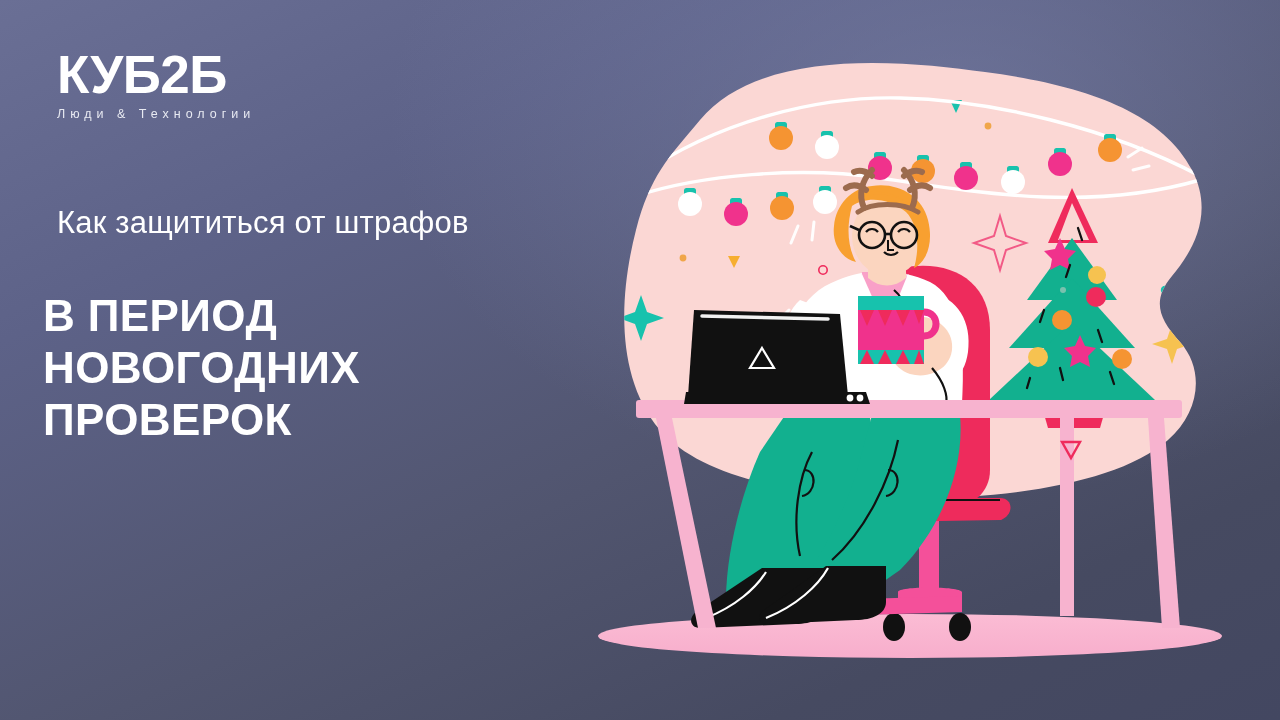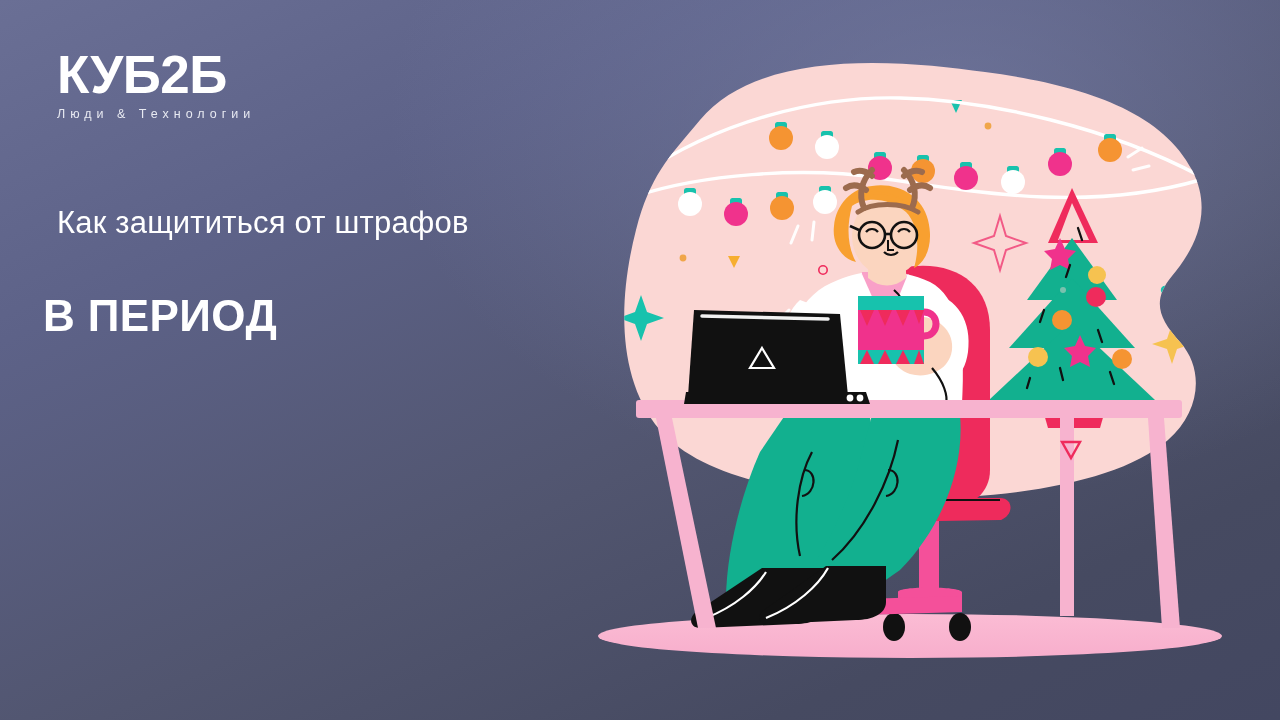--- a/index.html
+++ b/index.html
@@ -360,15 +360,17 @@
 
   <div class="logo-wrap">
     <div class="logo-mark">КУБ2Б</div>
     <div class="logo-tag">Люди &amp; Технологии</div>
   </div>
 
   <div class="kicker">Как защититься от штрафов</div>
 
   <div class="headline">
     <div>В ПЕРИОД</div>
+    <div>НОВОГОДНИХ</div>
+    <div>ПРОВЕРОК</div>
   </div>
 
 </div>
 
 </body></html>

